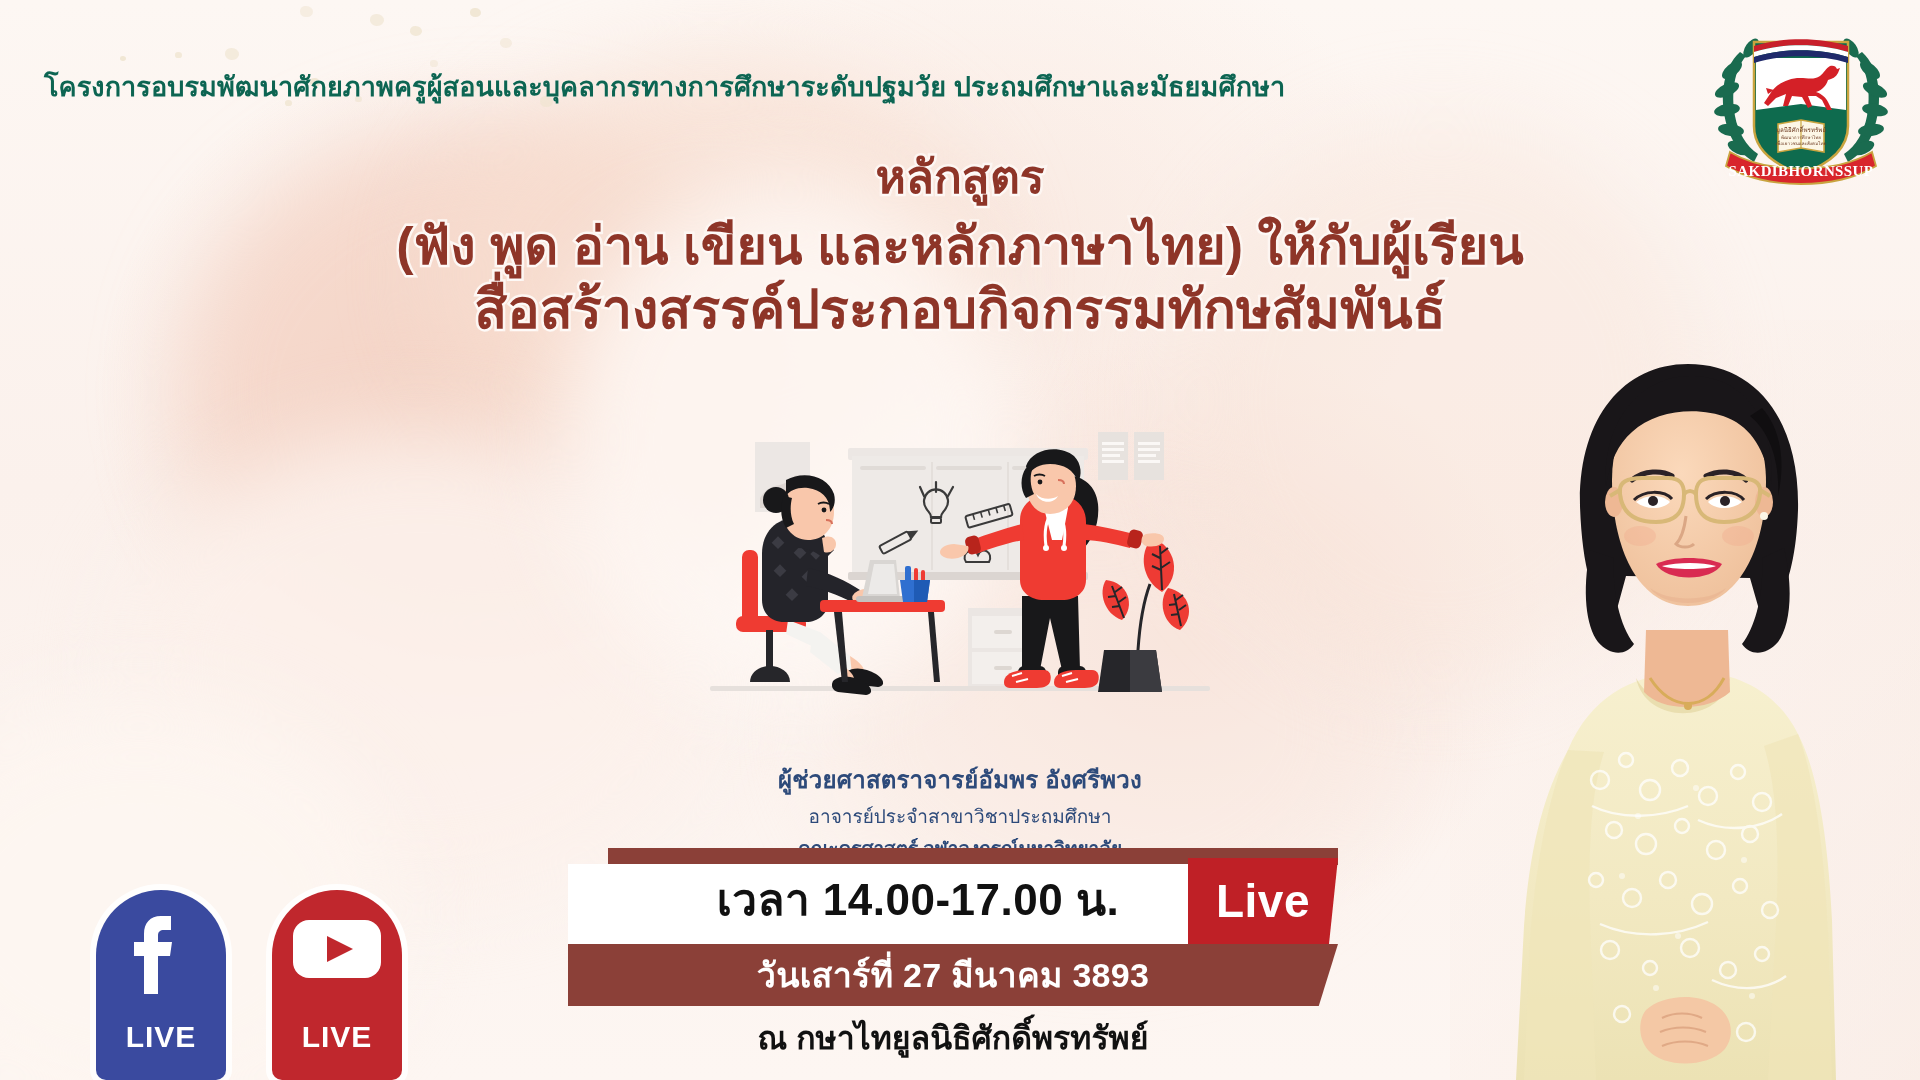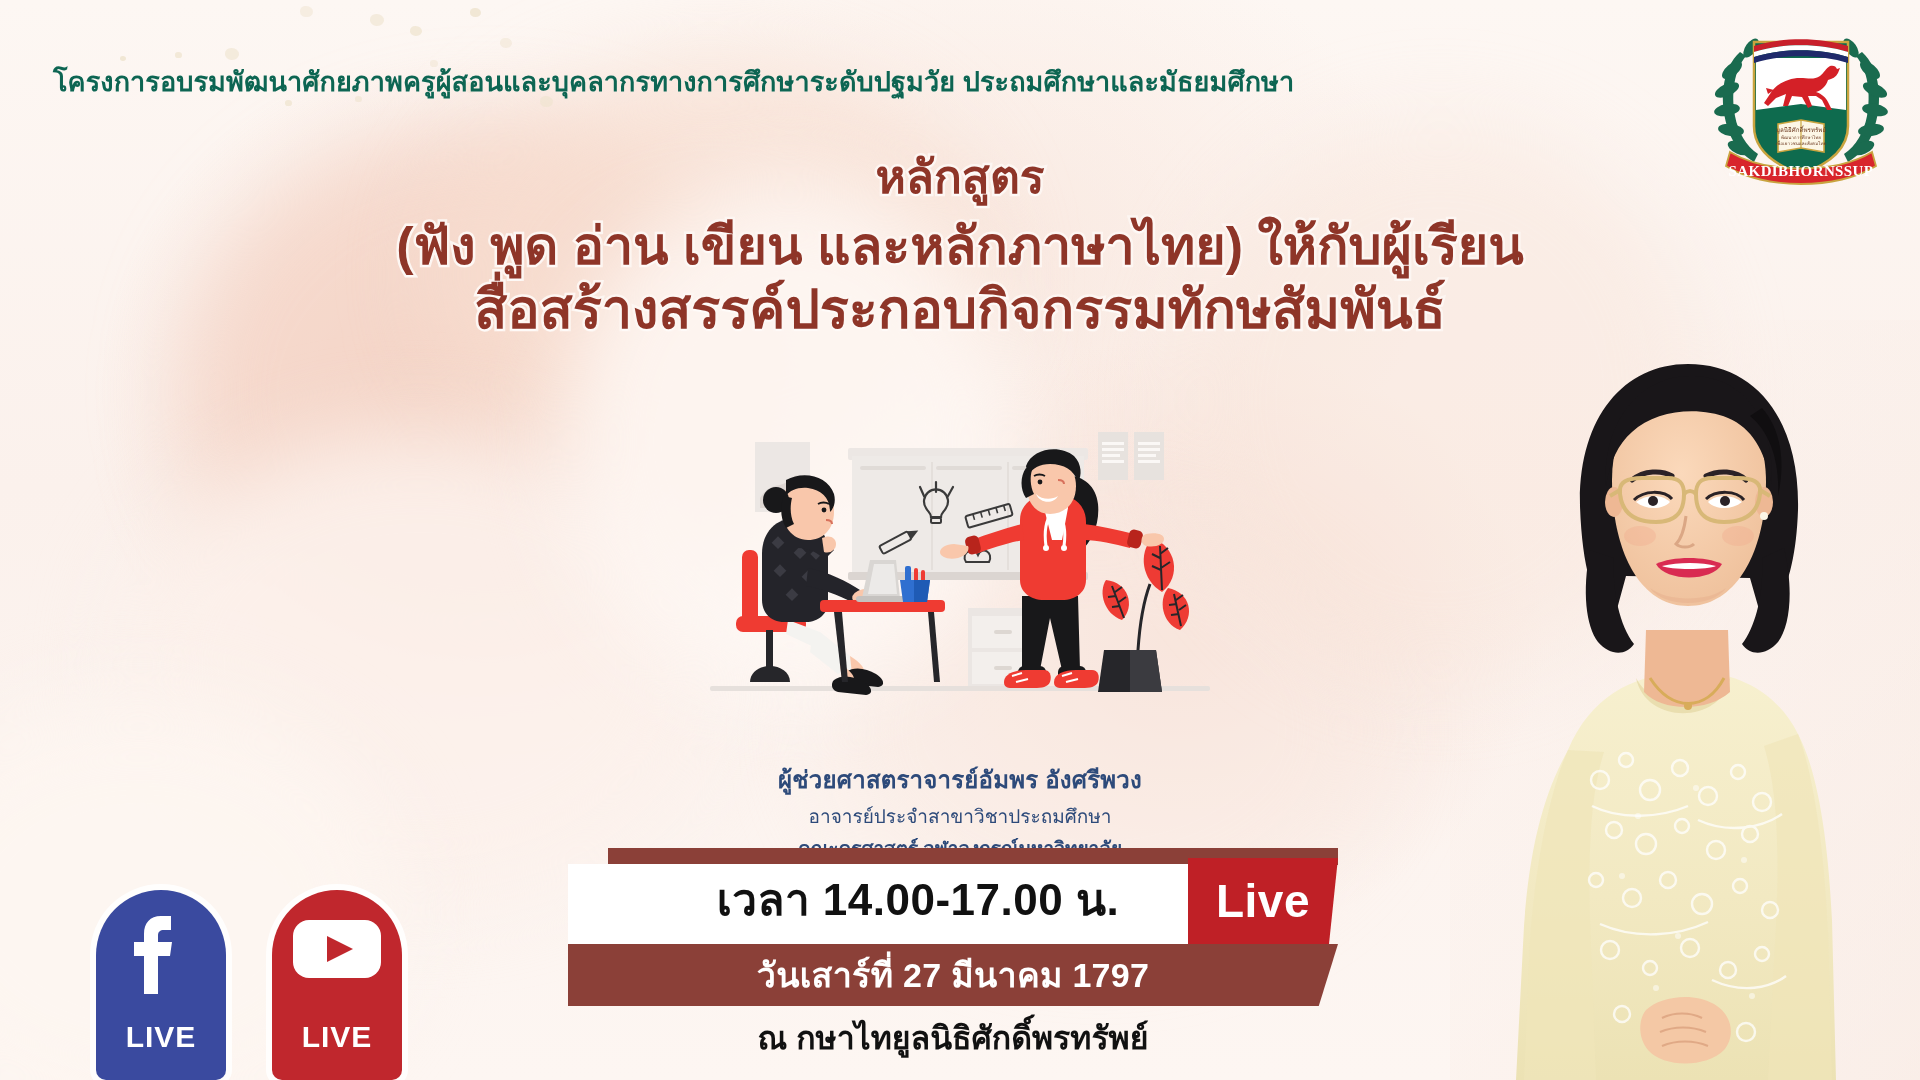--- a/index.html
+++ b/index.html
@@ -27,21 +27,21 @@
   .w5{ left:1180px;top:120px;  width:520px; height:560px; background:rgba(248,228,218,.45); }
   .w6{ left:-120px;top:700px;  width:520px; height:420px; background:rgba(253,245,240,.95); }
   .w7{ left:560px; top:180px;  width:460px; height:520px; background:rgba(254,248,244,.85); }
 
   .dots{ position:absolute; left:0; top:0; width:700px; height:110px; }
   .dot{ position:absolute; background:#efe4cf; border-radius:45% 55% 50% 50%; opacity:.85; }
 
   
   .header-band{
     position:absolute; left:0; top:60px; width:1868px; height:52px;
-    display:flex; padding-left:9px;
+    display:flex; align-items:center;
   }
   .header-title{
     font-size:27px; font-weight:bold; color:#0d6552; letter-spacing:.1px;
     padding-left:44px; white-space:nowrap;
     text-shadow:0 0 1px rgba(255,255,255,.7);
   }
 
   
   .crest{ position:absolute; right:14px; top:6px; width:210px; height:190px; }
 
@@ -401,21 +401,21 @@
   </div>
 
   <div class="topbar-dark"></div>
   <div class="time-box">
     <span class="time-text">เวลา 14.00-17.00 น.</span>
   </div>
   <div class="live-tag">
     <span class="live-text">Live</span>
   </div>
   <div class="date-bar">
-    <span class="date-text">วันเสาร์ที่ 27 มีนาคม 1797</span>
+    <span class="date-text">วันเสาร์ที่ 27 มีนาคม 3893</span>
   </div>
   <div class="venue">ณ กษาไทยูลนิธิศักดิ์พรทรัพย์</div>
 
   <div class="badges">
     <div class="badge badge-fb">
       <svg width="66" height="86" viewBox="0 0 66 86">
         <path d="M43 14 L43 0 L33 0 C22 0 16 7 16 18 L16 26 L6 26 L6 40 L16 40 L16 78 L30 78 L30 40 L42 40 L44 26 L30 26 L30 19 C30 16 32 14 36 14 Z" fill="#fff"></path>
       </svg>
       <span class="badge-label">LIVE</span>
     </div>

